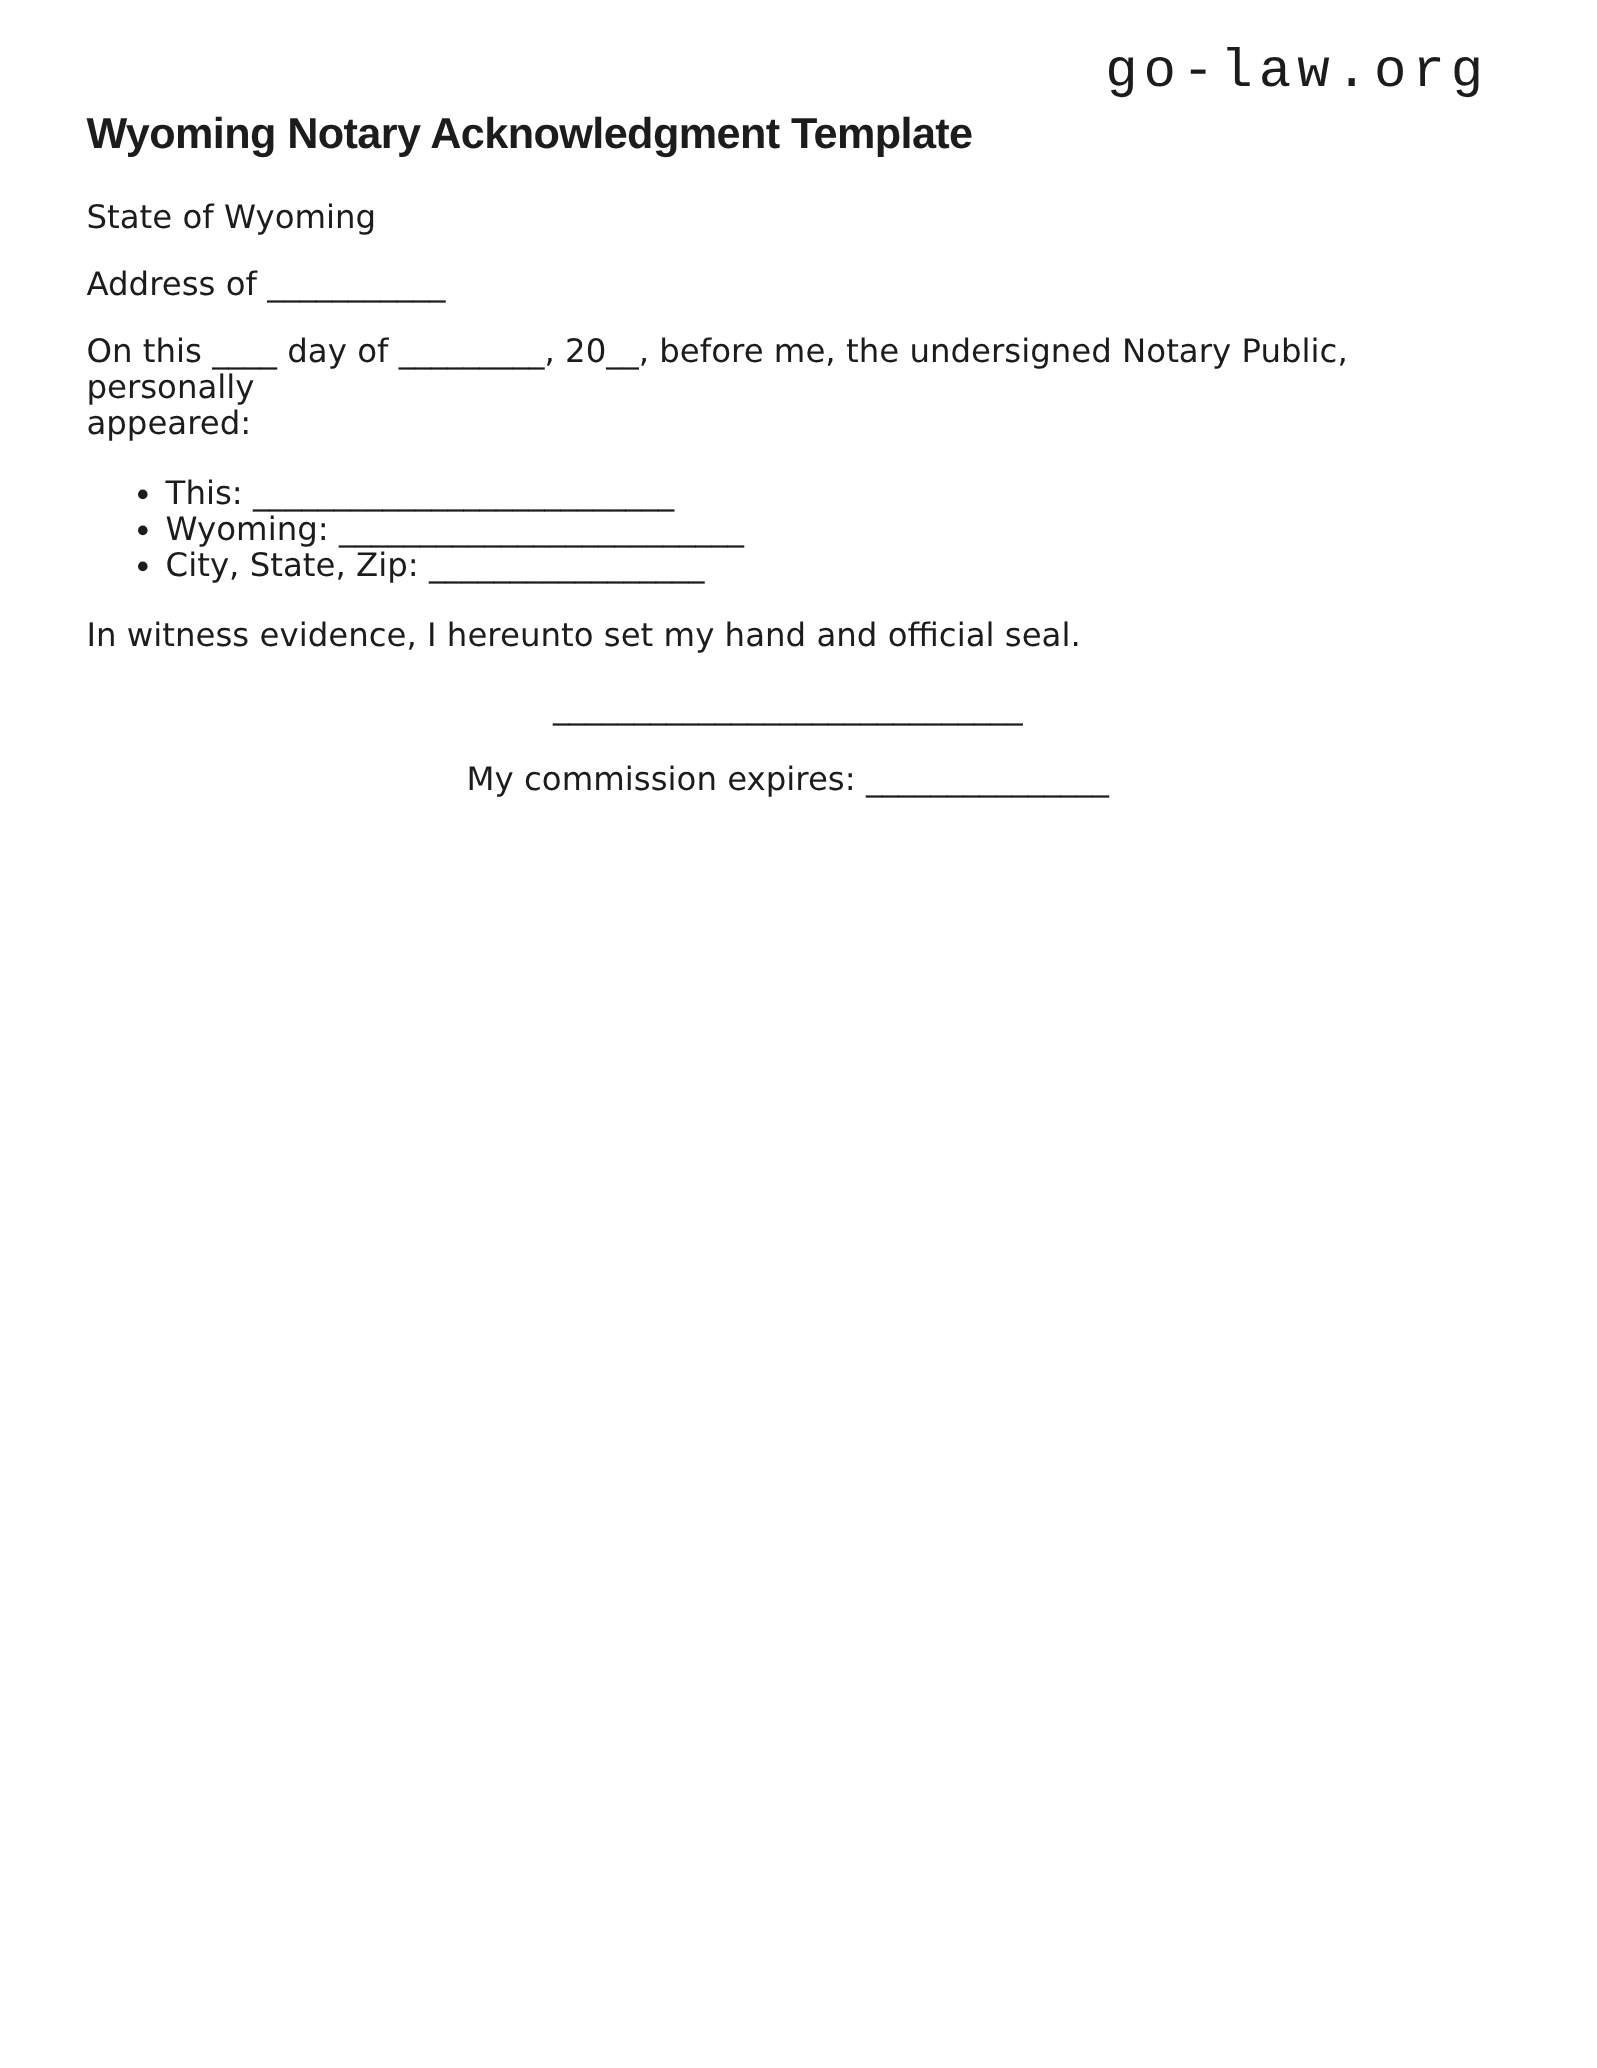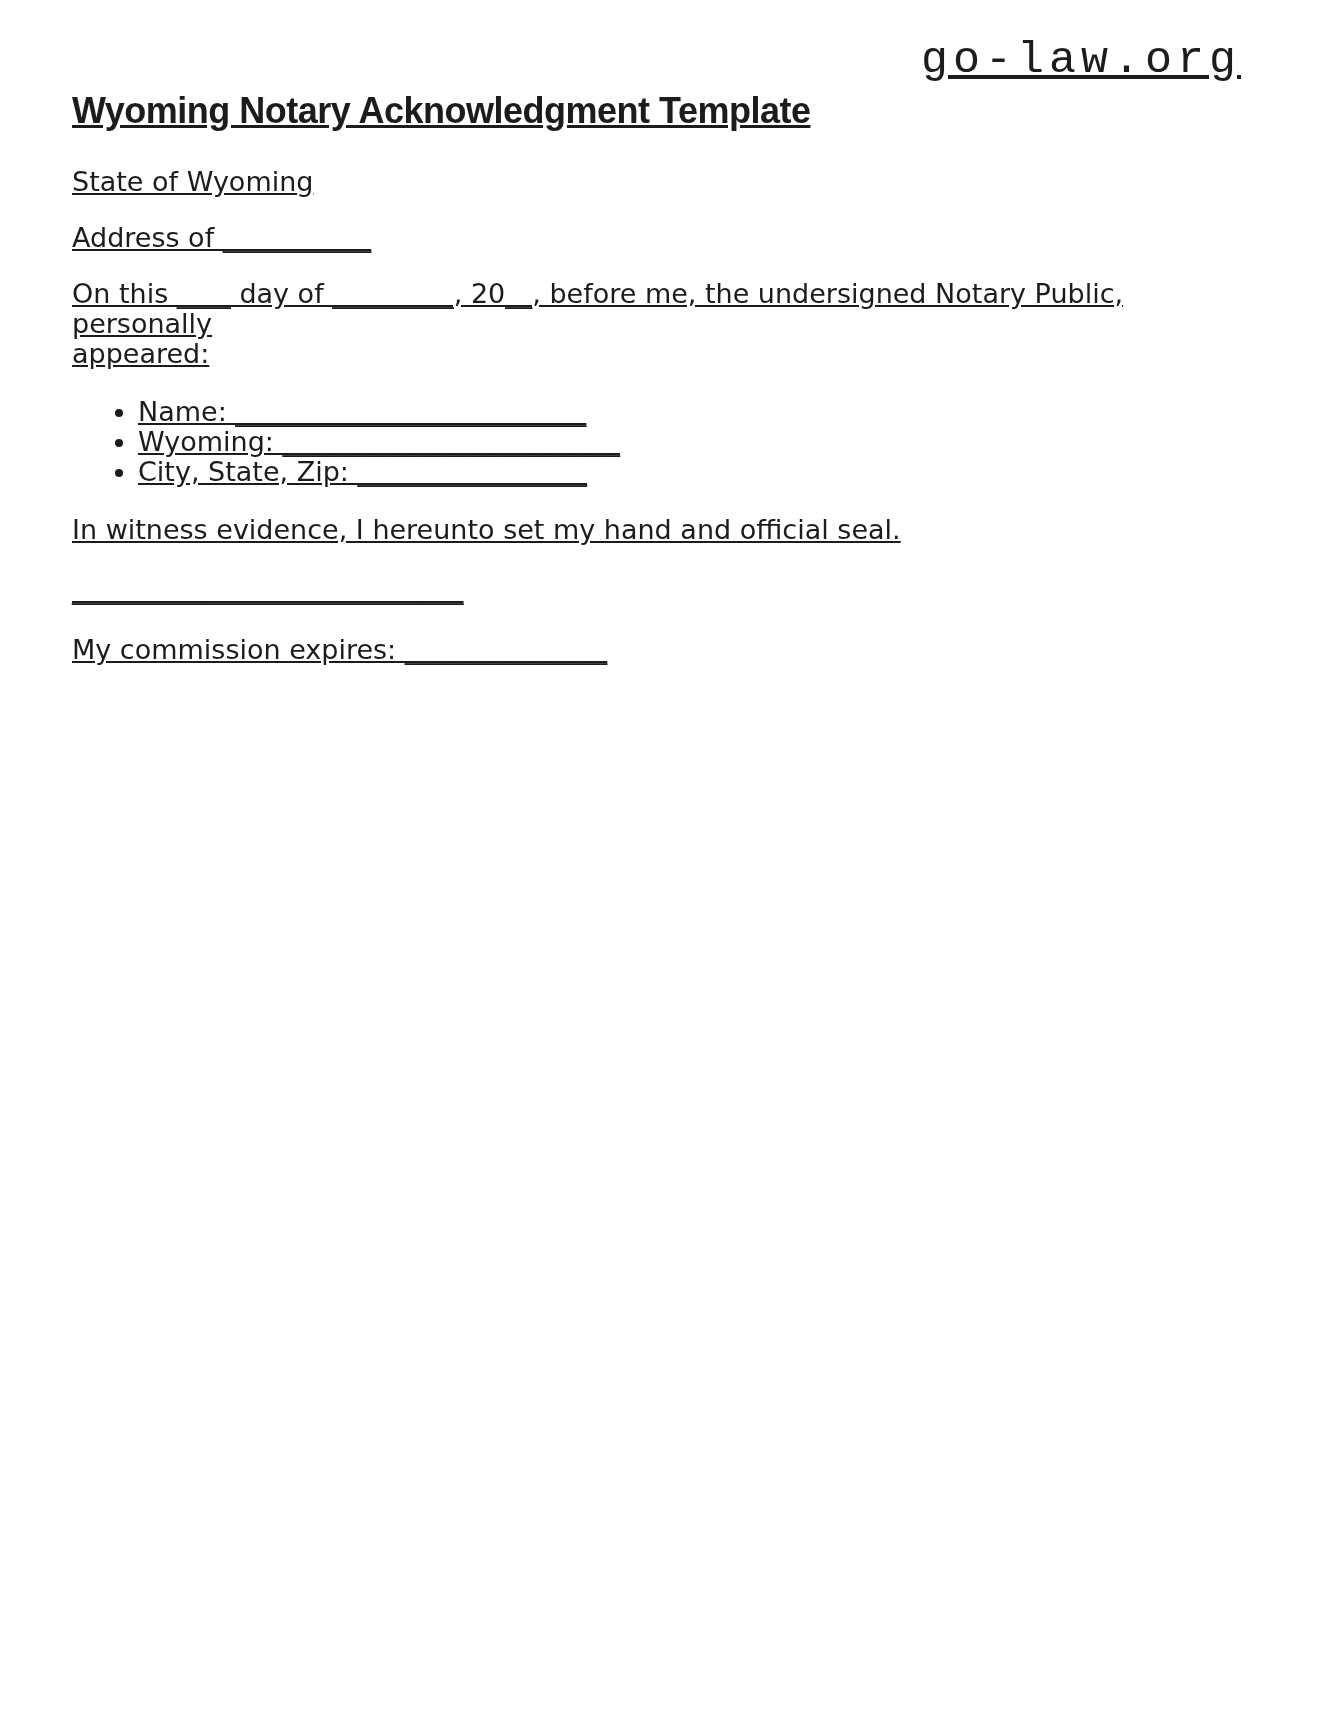--- a/index.html
+++ b/index.html
@@ -12,21 +12,20 @@
     width: 1299px;
     height: 1723px;
     box-sizing: border-box;
     padding: 38px 58px 0 72px;
     overflow: hidden;
     background: #ffffff;
     color: #1c1c1c;
     font-family: "DejaVu Sans", "Liberation Sans", sans-serif;
     font-size: 27px;
     line-height: 30px;
-    text-decoration: underline;
   }
   .logo {
     font-family: "Liberation Mono", "DejaVu Sans Mono", monospace;
     font-size: 45px;
     line-height: 1.0;
     letter-spacing: 5px;
     text-align: right;
     white-space: nowrap;
     font-weight: 400;
   }
@@ -47,41 +46,42 @@
   ul.appeared {
     margin: 28px 0;
     padding-left: 66px;
     list-style-type: disc;
   }
   ul.appeared li {
     line-height: 30px;
   }
   p.spaced {
     margin: 30px 0;
+    text-align: center;
   }
 </style>
 </head>
 <body style="background: rgb(255, 255, 255);">
 
 <div class="page" style="color: rgb(28, 28, 28); background: rgb(255, 255, 255);">
 
   <div class="logo">go-law.org</div>
 
   <h1 class="title">Wyoming Notary Acknowledgment Template</h1>
 
 
   <p>State of Wyoming</p>
 
   <p>Address of ___________</p>
 
   <p class="multiline">On this ____ day of _________, 20__, before me, the undersigned Notary Public, personally
 appeared:</p>
 
   <ul class="appeared">
-    <li>Name: __________________________</li>
+    <li>This: __________________________</li>
     <li>Wyoming: _________________________</li>
     <li>City, State, Zip: _________________</li>
   </ul>
 
 
   <p>In witness evidence, I hereunto set my hand and official seal.</p>
 
   <p class="spaced">_____________________________</p>
 
 

